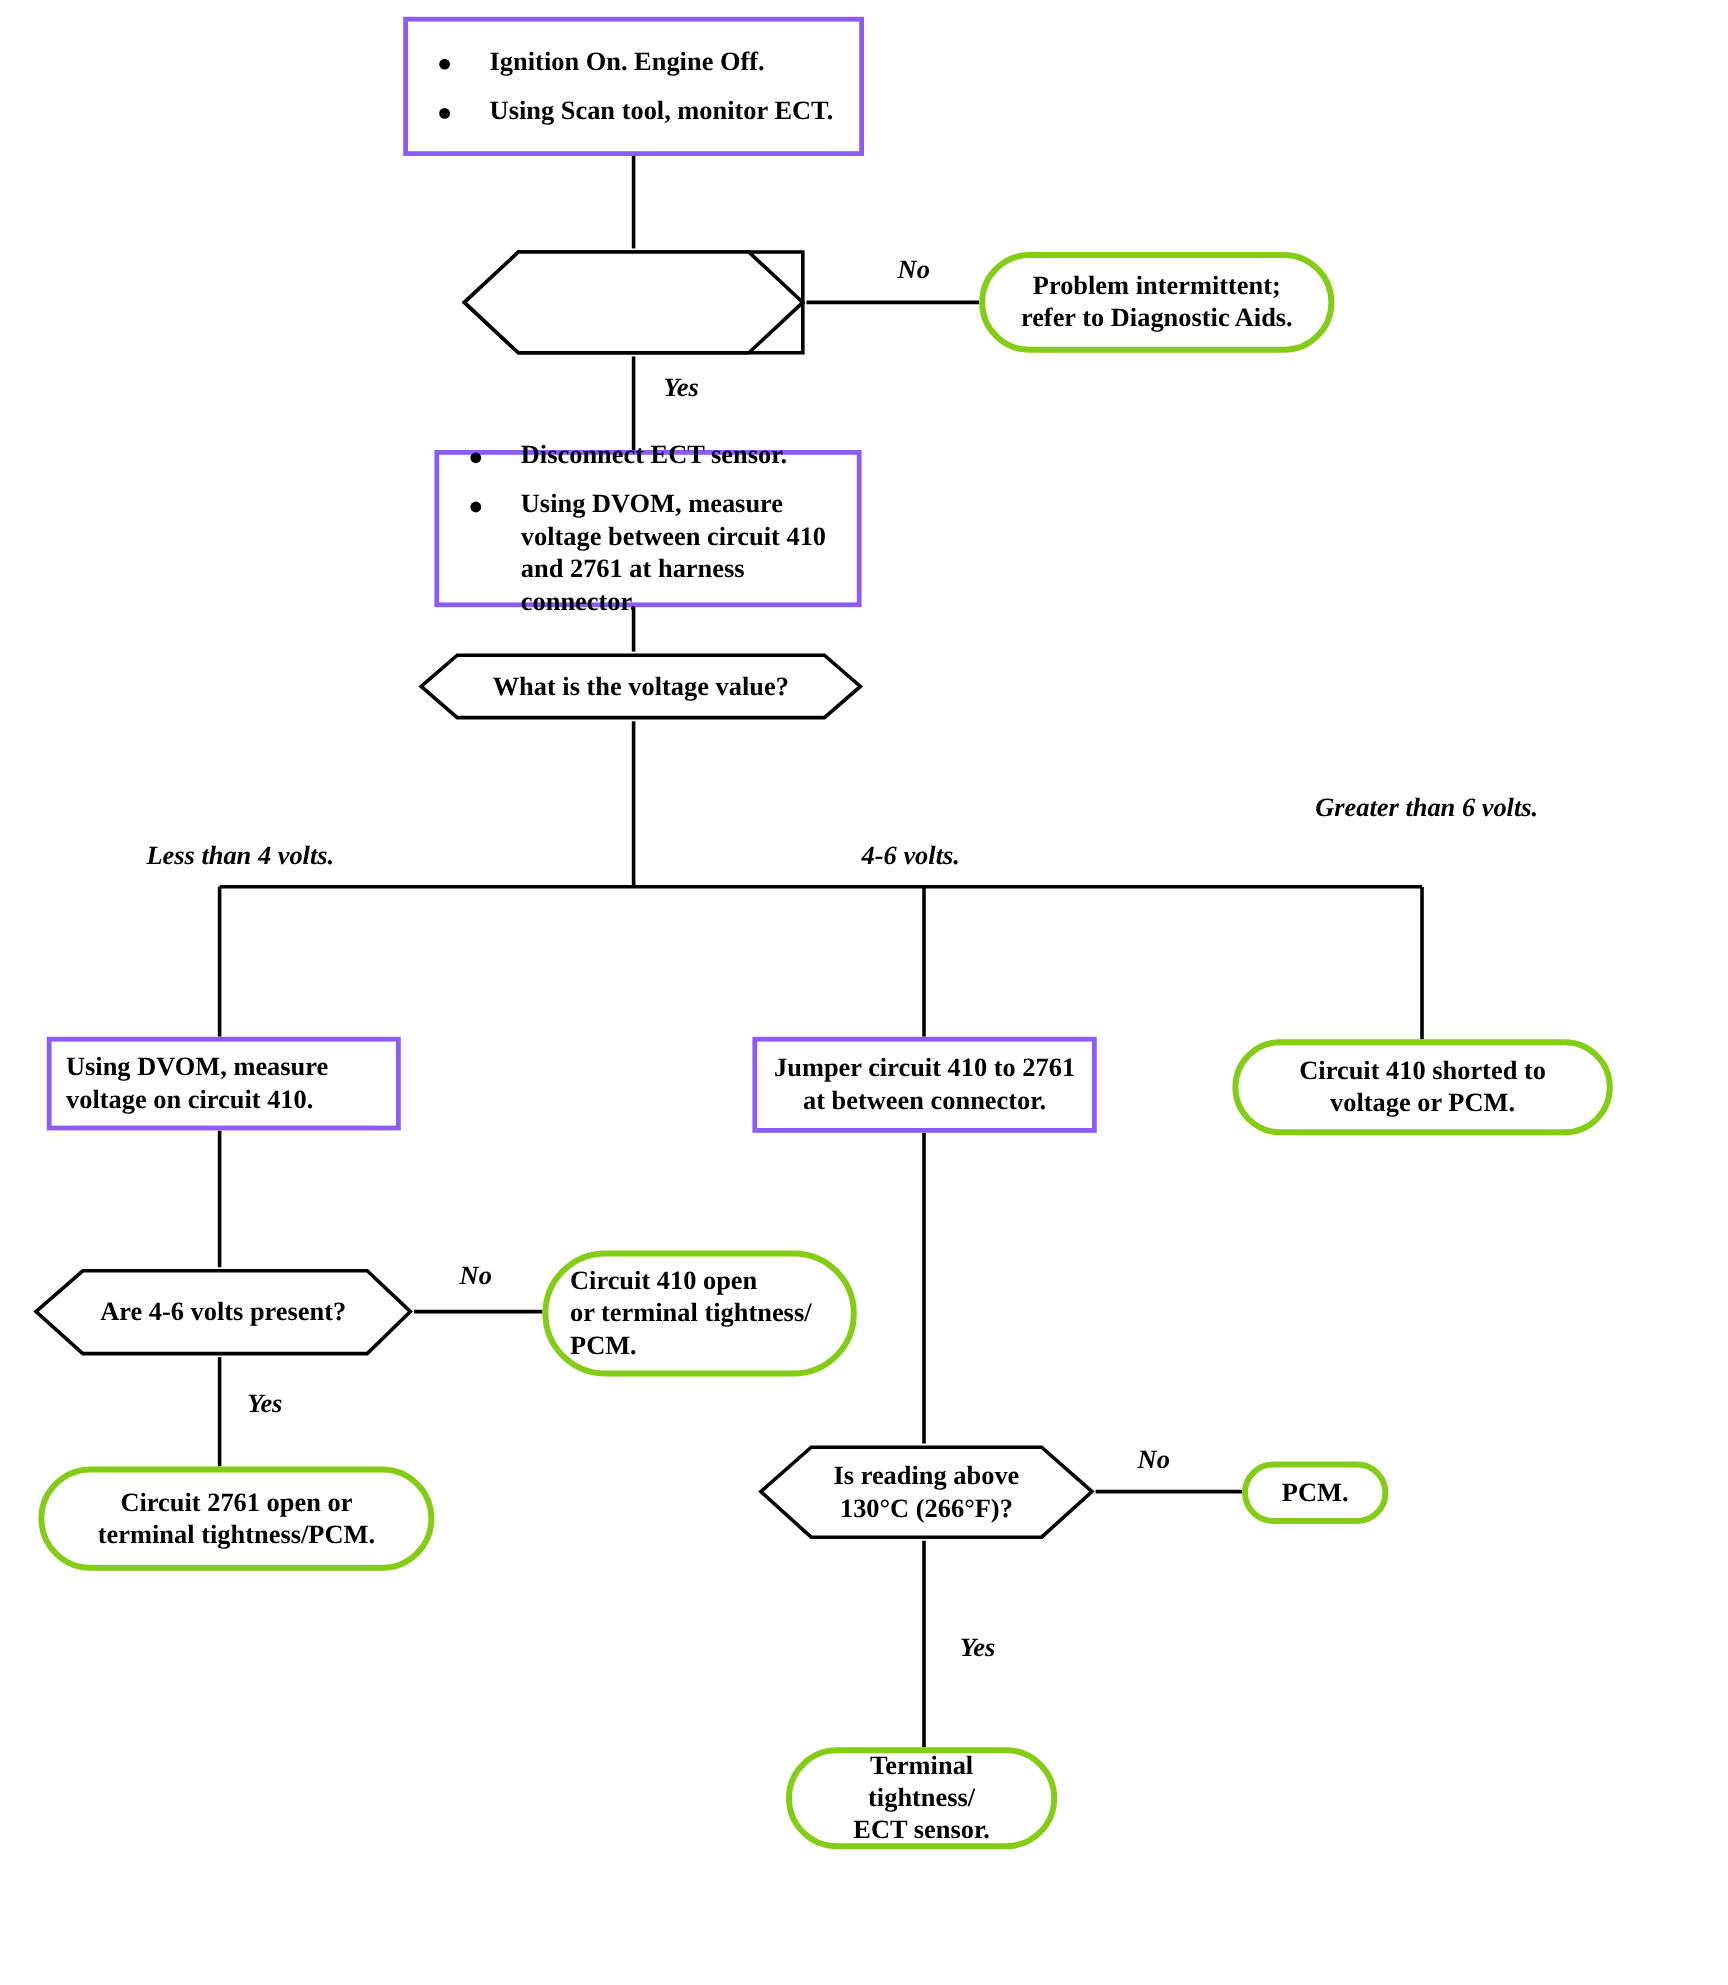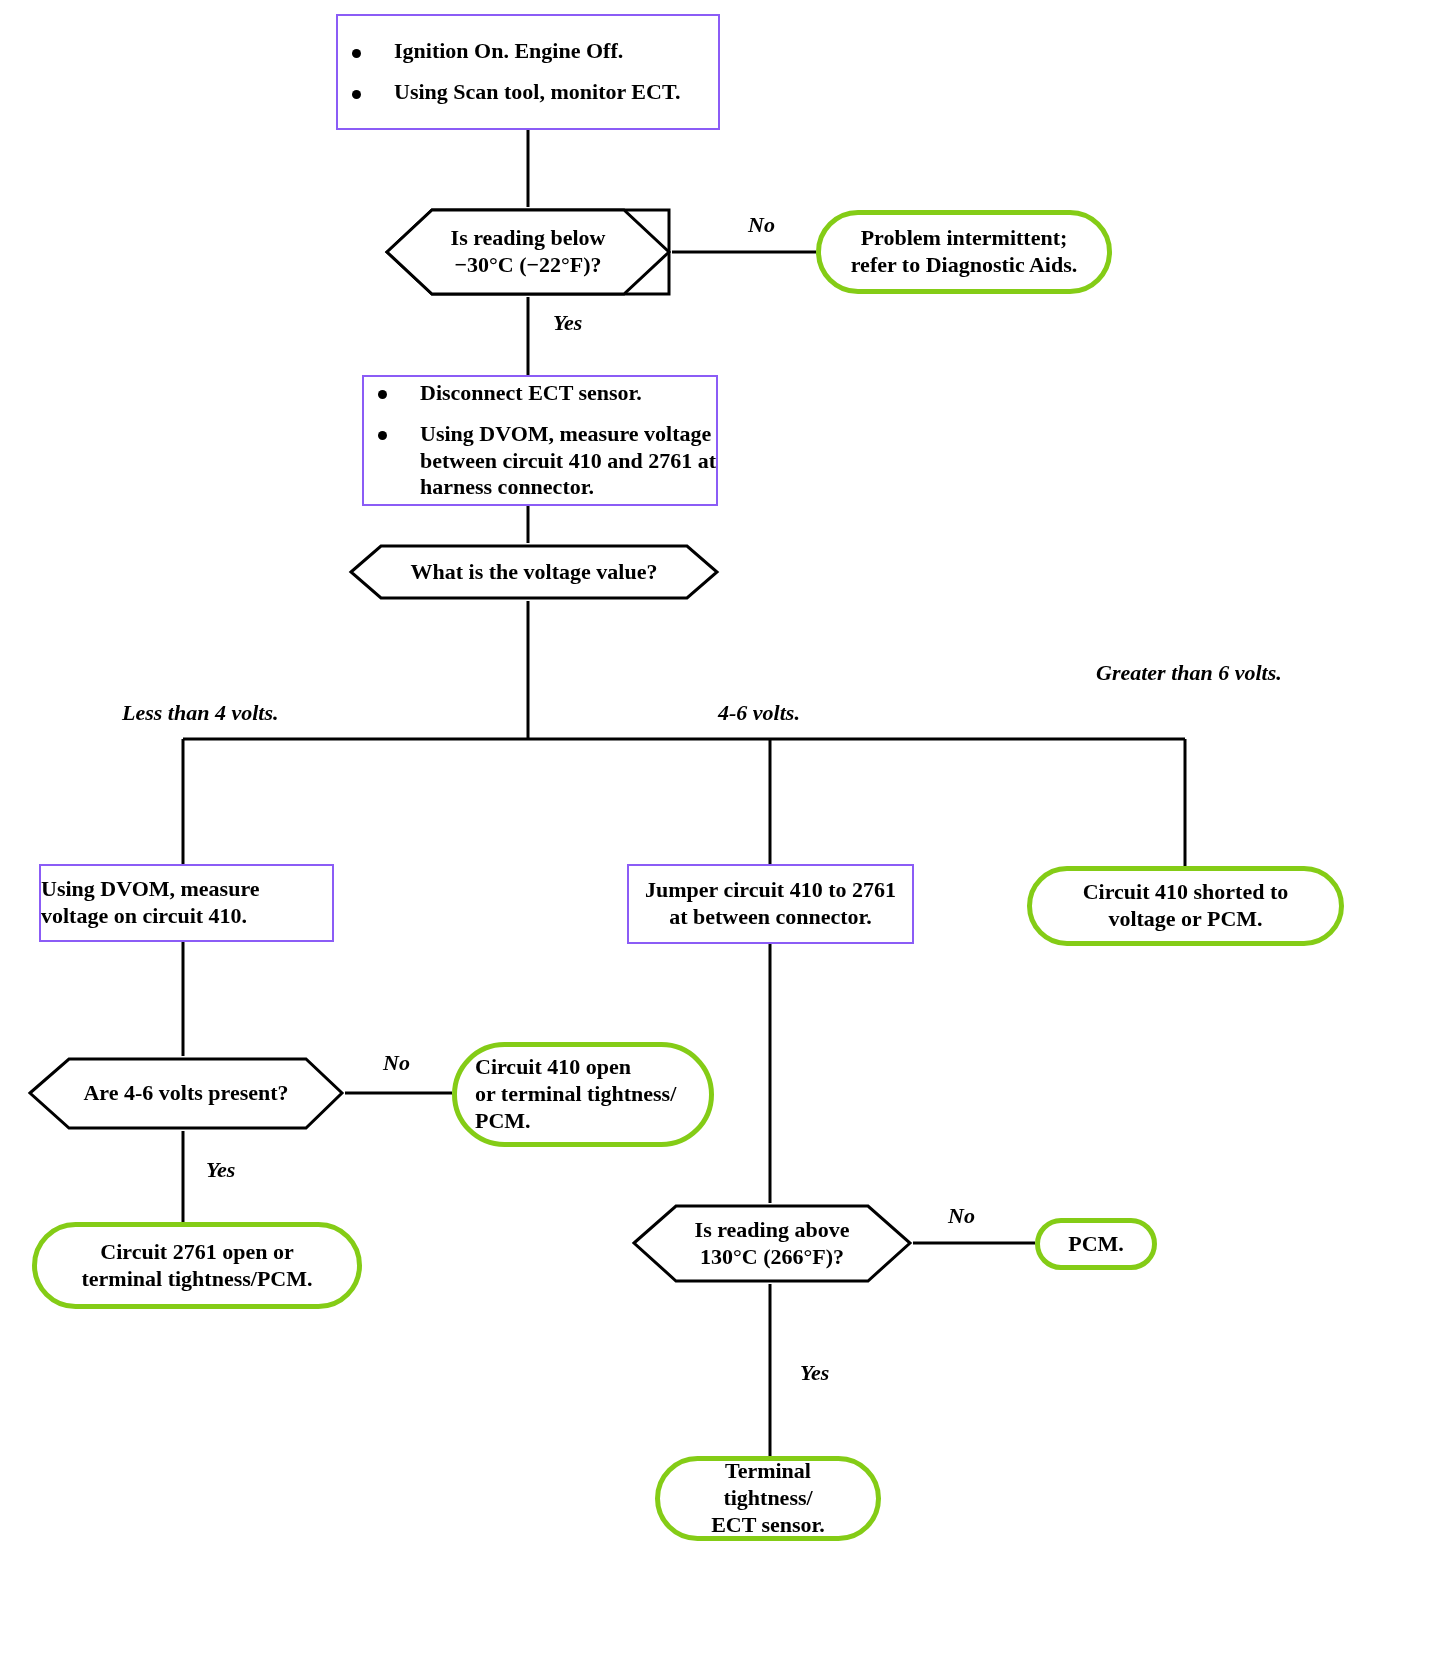--- a/index.html
+++ b/index.html
@@ -34,22 +34,22 @@
     display: flex;
     align-items: center;
     justify-content: center;
     text-align: left;
     font-weight: 700;
     line-height: 1.22;
     background: #ffffff;
   }
 
   .process {
-    border: 2px solid #8b5cf6;
-    padding: 10px 0;
+    border: 4px solid #8b5cf6;
+    padding: 10px 12px;
     justify-content: flex-start;
   }
 
   .terminal {
     border: 5px solid #84cc16;
     border-radius: 999px;
     padding: 8px 22px;
     text-align: center;
     justify-content: center;
   }
@@ -149,24 +149,20 @@
       <li>Ignition On. Engine Off.</li>
       <li>Using Scan tool, monitor ECT.</li>
     </ul>
   </div>
 
   <div class="node decision fs22" style="left:384px; top:207px; width:288px; height:90px;">
     <svg class="hex" viewBox="0 0 288 90" preserveAspectRatio="none">
       <polygon points="3,45 48,3 285,3 285,87 48,87" fill="#fff" stroke="#000" stroke-width="3" vector-effect="non-scaling-stroke" transform="translate(0,0)"></polygon>
       <polygon points="3,45 48,3 240,3 285,45 240,87 48,87" fill="#fff" stroke="#000" stroke-width="3" vector-effect="non-scaling-stroke"></polygon>
     </svg>
-    <div class="inner">
-      <div>Is reading below</div>
-      <div>−30°C (−22°F)?</div>
-    </div>
   </div>
 
   <div class="node terminal fs22" style="left:816px; top:210px; width:296px; height:84px;">
     <div class="inner">
       <div>Problem intermittent;</div>
       <div>refer to Diagnostic Aids.</div>
     </div>
   </div>
 
   <div class="node process fs22" style="left:362px; top:375px; width:356px; height:131px;">

